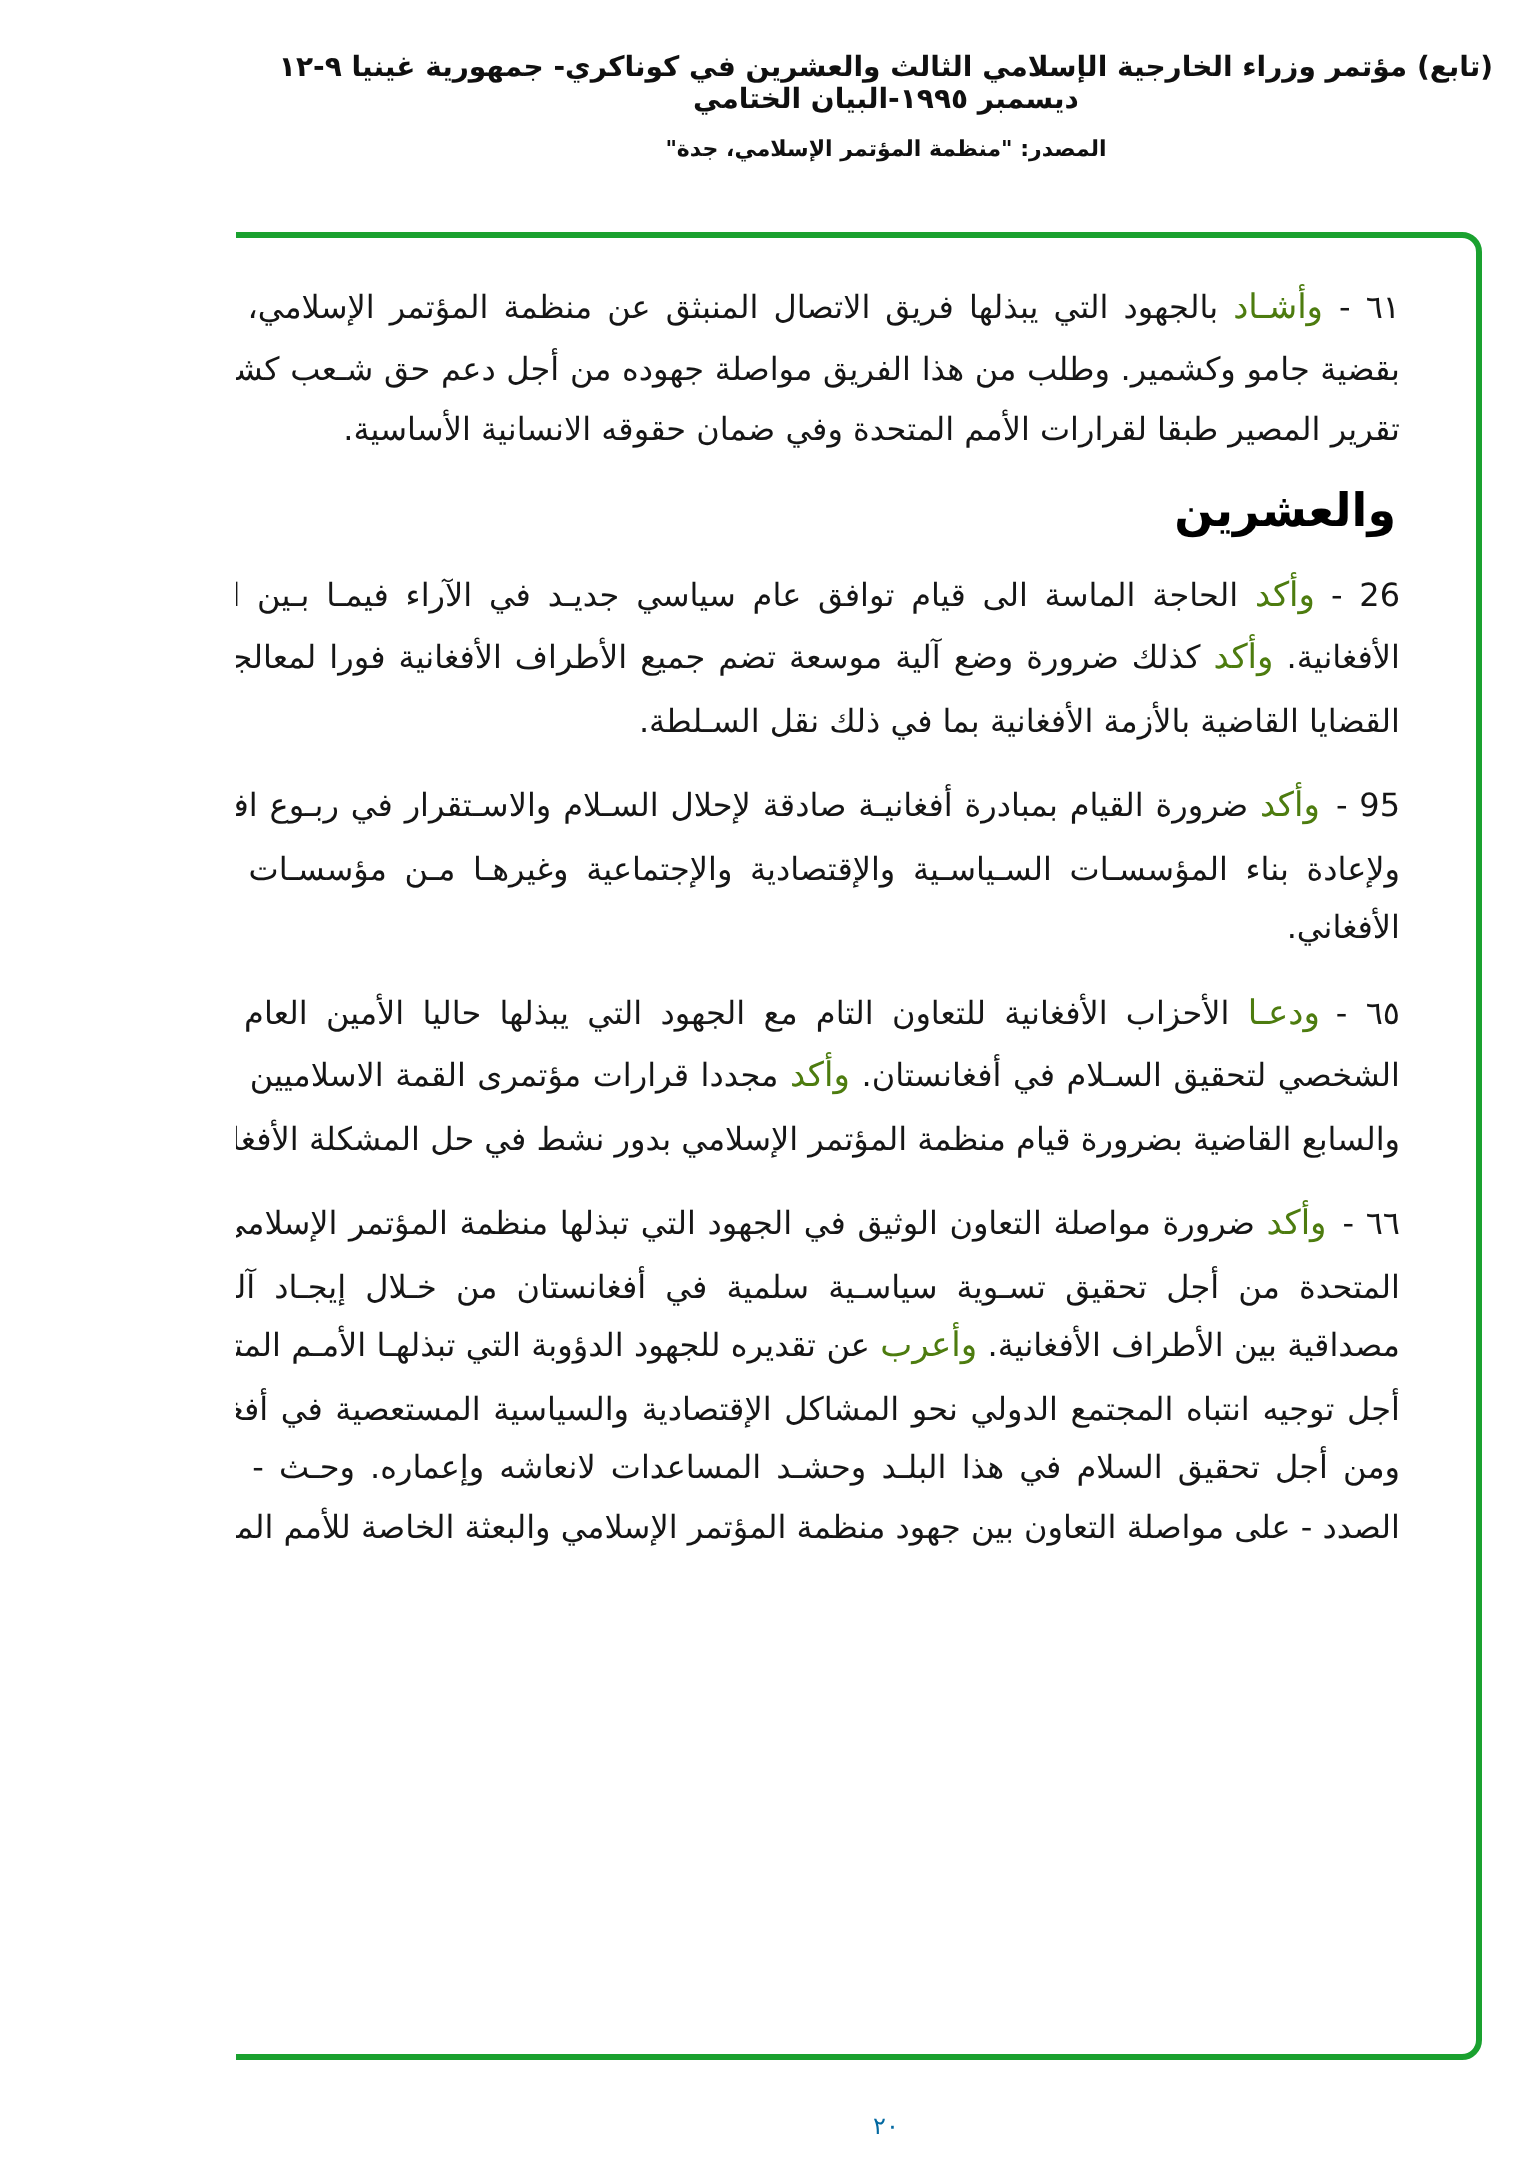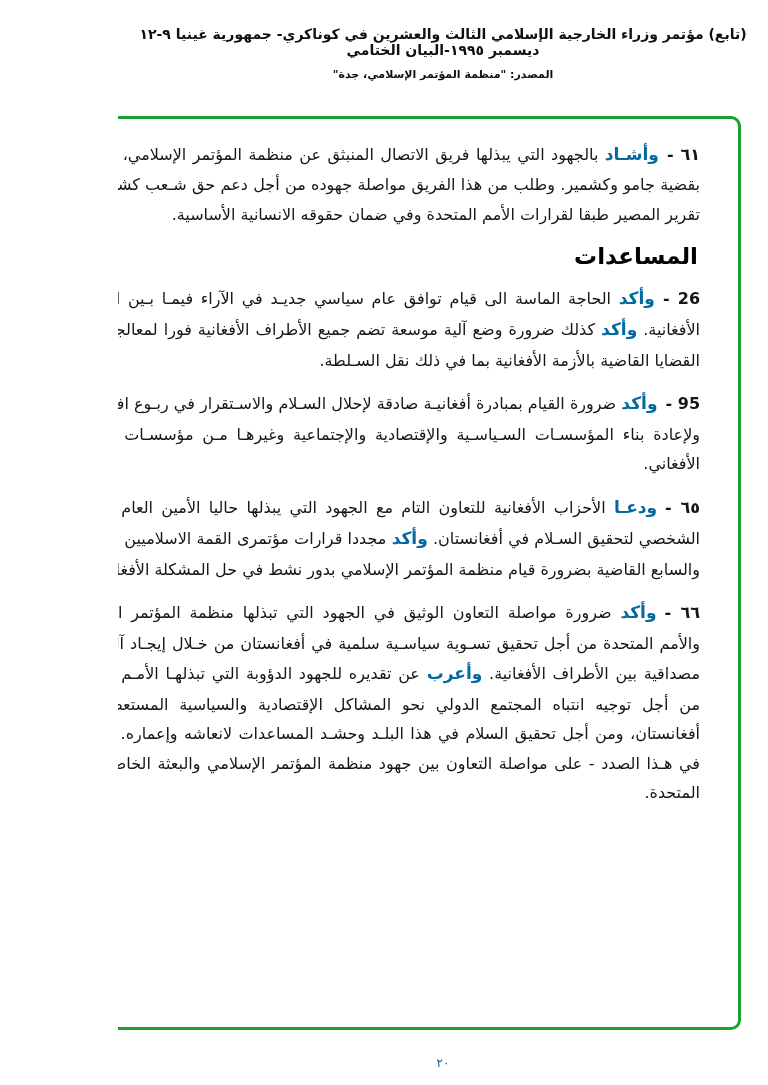--- a/index.html
+++ b/index.html
@@ -48,28 +48,28 @@
   }
   .para {
     margin: 0 0 13px 0;
     font-size: 16px;
     line-height: 1.85;
     text-align: justify;
     color: #161616;
   }
   .para:last-child { margin-bottom: 0; }
   .para-num {
-    font-weight: bold;
+    font-weight: normal;
     margin-left: 8px;
     white-space: nowrap;
   }
   .seg.bold {
-    font-weight: bold;
+    font-weight: normal;
     font-size: 17px;
-    color: #0369a1;
+    color: #4d7c0f;
   }
   .section-heading {
     font-size: 23px;
     font-weight: bold;
     color: #000000;
     margin: 6px 2px 14px 0;
     text-align: right;
   }
   .page-footer {
     position: absolute;
@@ -90,21 +90,21 @@
 <div class="page">
 
   <div class="doc-header">
     <div class="line1">(تابع) مؤتمر وزراء الخارجية الإسلامي الثالث والعشرين في كوناكري- جمهورية غينيا ٩-١٢ ديسمبر ١٩٩٥-البيان الختامي</div>
     <div class="line2">المصدر: "منظمة المؤتمر الإسلامي، جدة"</div>
   </div>
 
   <div class="content-box" style="border-color: rgb(26, 161, 47);">
     <div>
         <p class="para"><span class="para-num">٦١ -</span><span class="seg bold">وأشـاد</span><span class="seg"> بالجهود التي يبذلها فريق الاتصال المنبثق عن منظمة المؤتمر الإسلامي، والمعني بقضية جامو وكشمير. وطلب من هذا الفريق مواصلة جهوده من أجل دعم حق شـعب كشـمير في تقرير المصير طبقا لقرارات الأمم المتحدة وفي ضمان حقوقه الانسانية الأساسية.</span></p>
-        <div class="section-heading">المساعدات</div>
+        <div class="section-heading">والعشرين</div>
         <p class="para"><span class="para-num">26 -</span><span class="seg bold">وأكد</span><span class="seg"> الحاجة الماسة الى قيام توافق عام سياسي جديـد في الآراء فيمـا بـين الأطراف الأفغانية. </span><span class="seg bold">وأكد</span><span class="seg"> كذلك ضرورة وضع آلية موسعة تضم جميع الأطراف الأفغانية فورا لمعالجـة جميع القضايا القاضية بالأزمة الأفغانية بما في ذلك نقل السـلطة.</span></p>
         <p class="para"><span class="para-num">95 -</span><span class="seg bold">وأكد</span><span class="seg"> ضرورة القيام بمبادرة أفغانيـة صادقة لإحلال السـلام والاسـتقرار في ربـوع افغانستان ولإعادة بناء المؤسسـات السـياسـية والإقتصادية والإجتماعية وغيرهـا مـن مؤسسـات المجتمع الأفغاني.</span></p>
         <p class="para"><span class="para-num">٦٥ -</span><span class="seg bold">ودعـا</span><span class="seg"> الأحزاب الأفغانية للتعاون التام مع الجهود التي يبذلها حاليا الأمين العام وممثلـه الشخصي لتحقيق السـلام في أفغانستان. </span><span class="seg bold">وأكد</span><span class="seg"> مجددا قرارات مؤتمرى القمة الاسلاميين السادس والسابع القاضية بضرورة قيام منظمة المؤتمر الإسلامي بدور نشط في حل المشكلة الأفغانية.</span></p>
         <p class="para"><span class="para-num">٦٦ -</span><span class="seg bold">وأكد</span><span class="seg"> ضرورة مواصلة التعاون الوثيق في الجهود التي تبذلها منظمة المؤتمر الإسلامي والأمم المتحدة من أجل تحقيق تسـوية سياسـية سلمية في أفغانستان من خـلال إيجـاد آليـة ذات مصداقية بين الأطراف الأفغانية. </span><span class="seg bold">وأعرب</span><span class="seg"> عن تقديره للجهود الدؤوبة التي تبذلهـا الأمـم المتحدة من أجل توجيه انتباه المجتمع الدولي نحو المشاكل الإقتصادية والسياسية المستعصية في أفغانستان، ومن أجل تحقيق السلام في هذا البلـد وحشـد المساعدات لانعاشه وإعماره. وحـث - في هـذا الصدد - على مواصلة التعاون بين جهود منظمة المؤتمر الإسلامي والبعثة الخاصة للأمم المتحدة.</span></p>
       </div>
   </div>
 
   <div class="page-footer">
     <span class="page-number">٢٠</span>
   </div>

